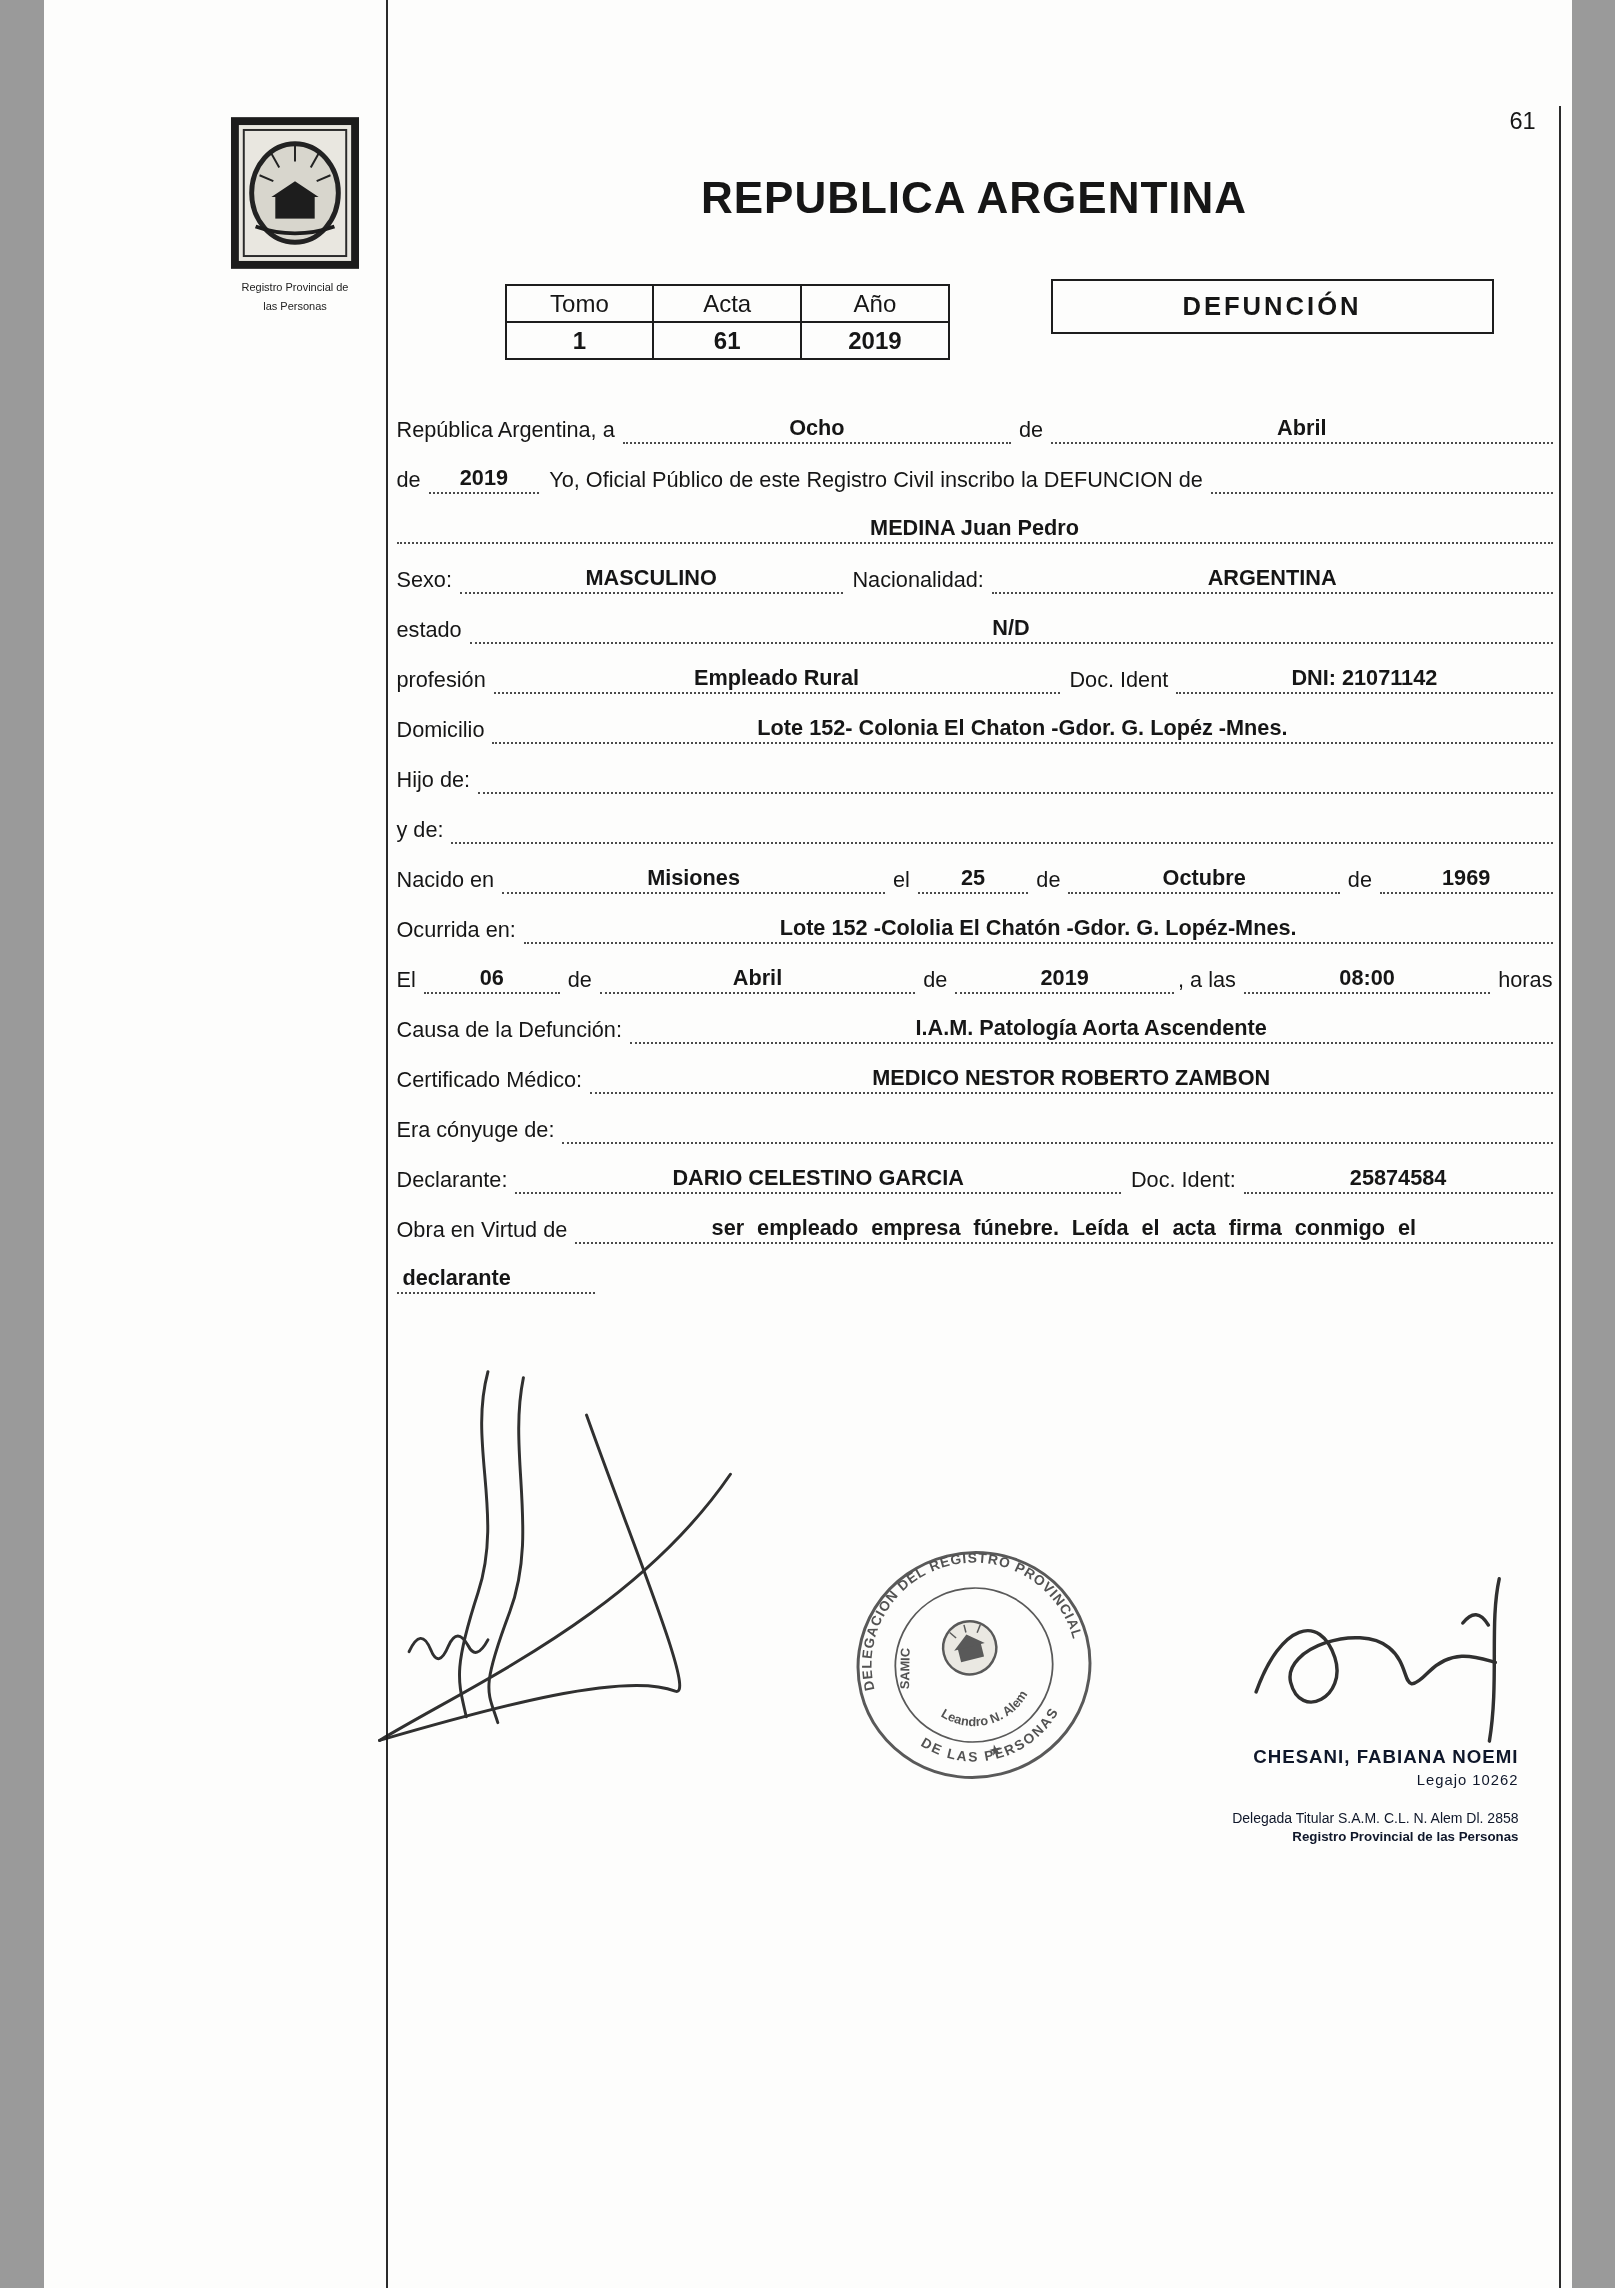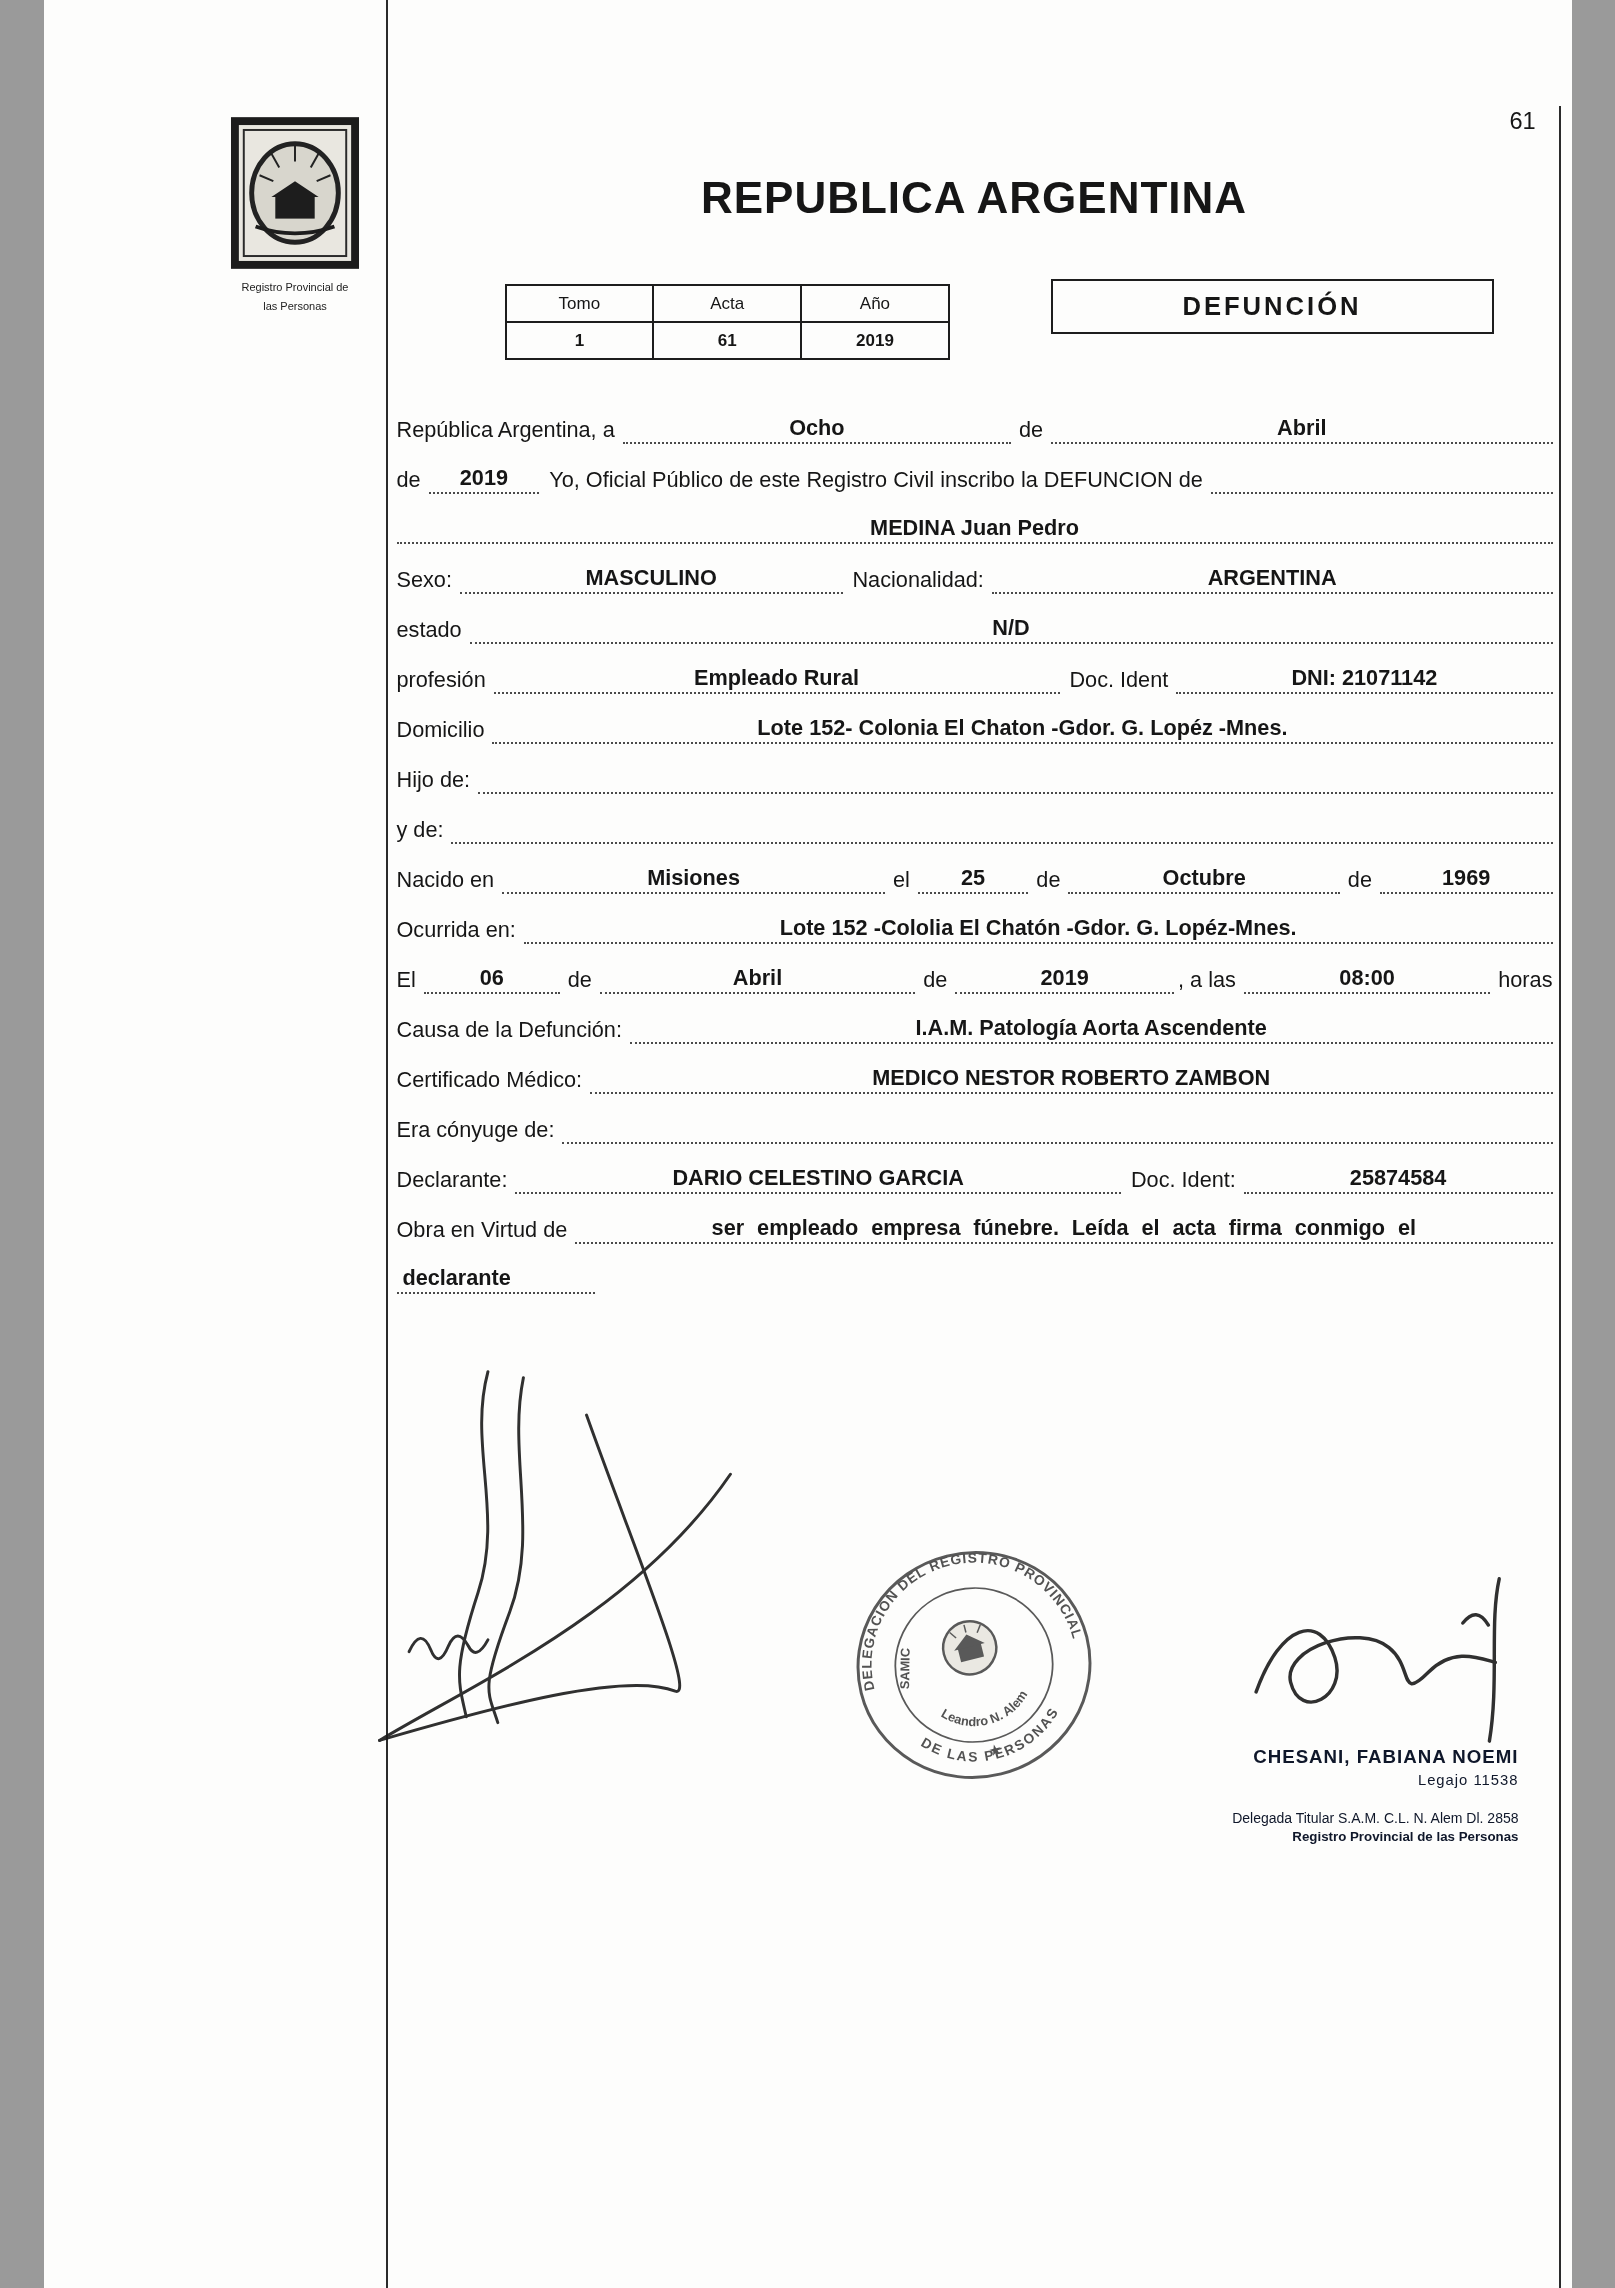--- a/index.html
+++ b/index.html
@@ -19,21 +19,21 @@
   .seal-caption{font-size:11px;line-height:18.7px;color:#222;margin-top:7.9px;}
 
   .doc-title{
     position:absolute;left:353px;top:173px;width:1155px;
     text-align:center;font-size:44px;font-weight:700;letter-spacing:1px;
   }
 
   
   .rec-table{position:absolute;left:461px;top:284px;border-collapse:collapse;}
   .rec-table td{
-    border:2px solid #1d1d1d;text-align:center;font-size:17px;
+    border:2px solid #1d1d1d;text-align:center;font-size:24px;
     width:138px;height:35px;padding:0 3.9px;
   }
   .rec-table .vals td{font-weight:700;}
 
   .type-box{
     position:absolute;left:1007px;top:279px;width:439px;height:51px;
     border:2px solid #1d1d1d;display:flex;align-items:center;justify-content:center;
     font-size:25.6px;font-weight:700;letter-spacing:3px;
   }
 
@@ -271,19 +271,19 @@
   <svg class="abs" style="left:1197px;top:1564px" width="296" height="187" viewBox="0 0 300 190">
     <g stroke="#1a1a1a" stroke-width="3.5" fill="none" opacity="0.9" stroke-linecap="round">
       <path d="M15 130 C 40 60, 80 50, 95 95 C 108 135, 60 160, 50 120 C 42 85, 120 60, 150 85 C 175 105, 160 140, 190 110 C 215 85, 240 95, 258 100"></path>
       <path d="M262 15 C 252 60, 262 120, 252 180"></path>
       <path d="M225 60 q 14 -18 26 2"></path>
     </g>
   </svg>
 
   <div class="sig-block">
     <div class="sig-name">CHESANI, FABIANA NOEMI</div>
-    <div class="sig-legajo">Legajo 11538</div>
+    <div class="sig-legajo">Legajo 10262</div>
     <div class="sig-line3">Delegada Titular S.A.M. C.L. N. Alem Dl. 2858</div>
     <div class="sig-line4">Registro Provincial de las Personas</div>
   </div>
 
 </div>
 
 
 </body></html>

